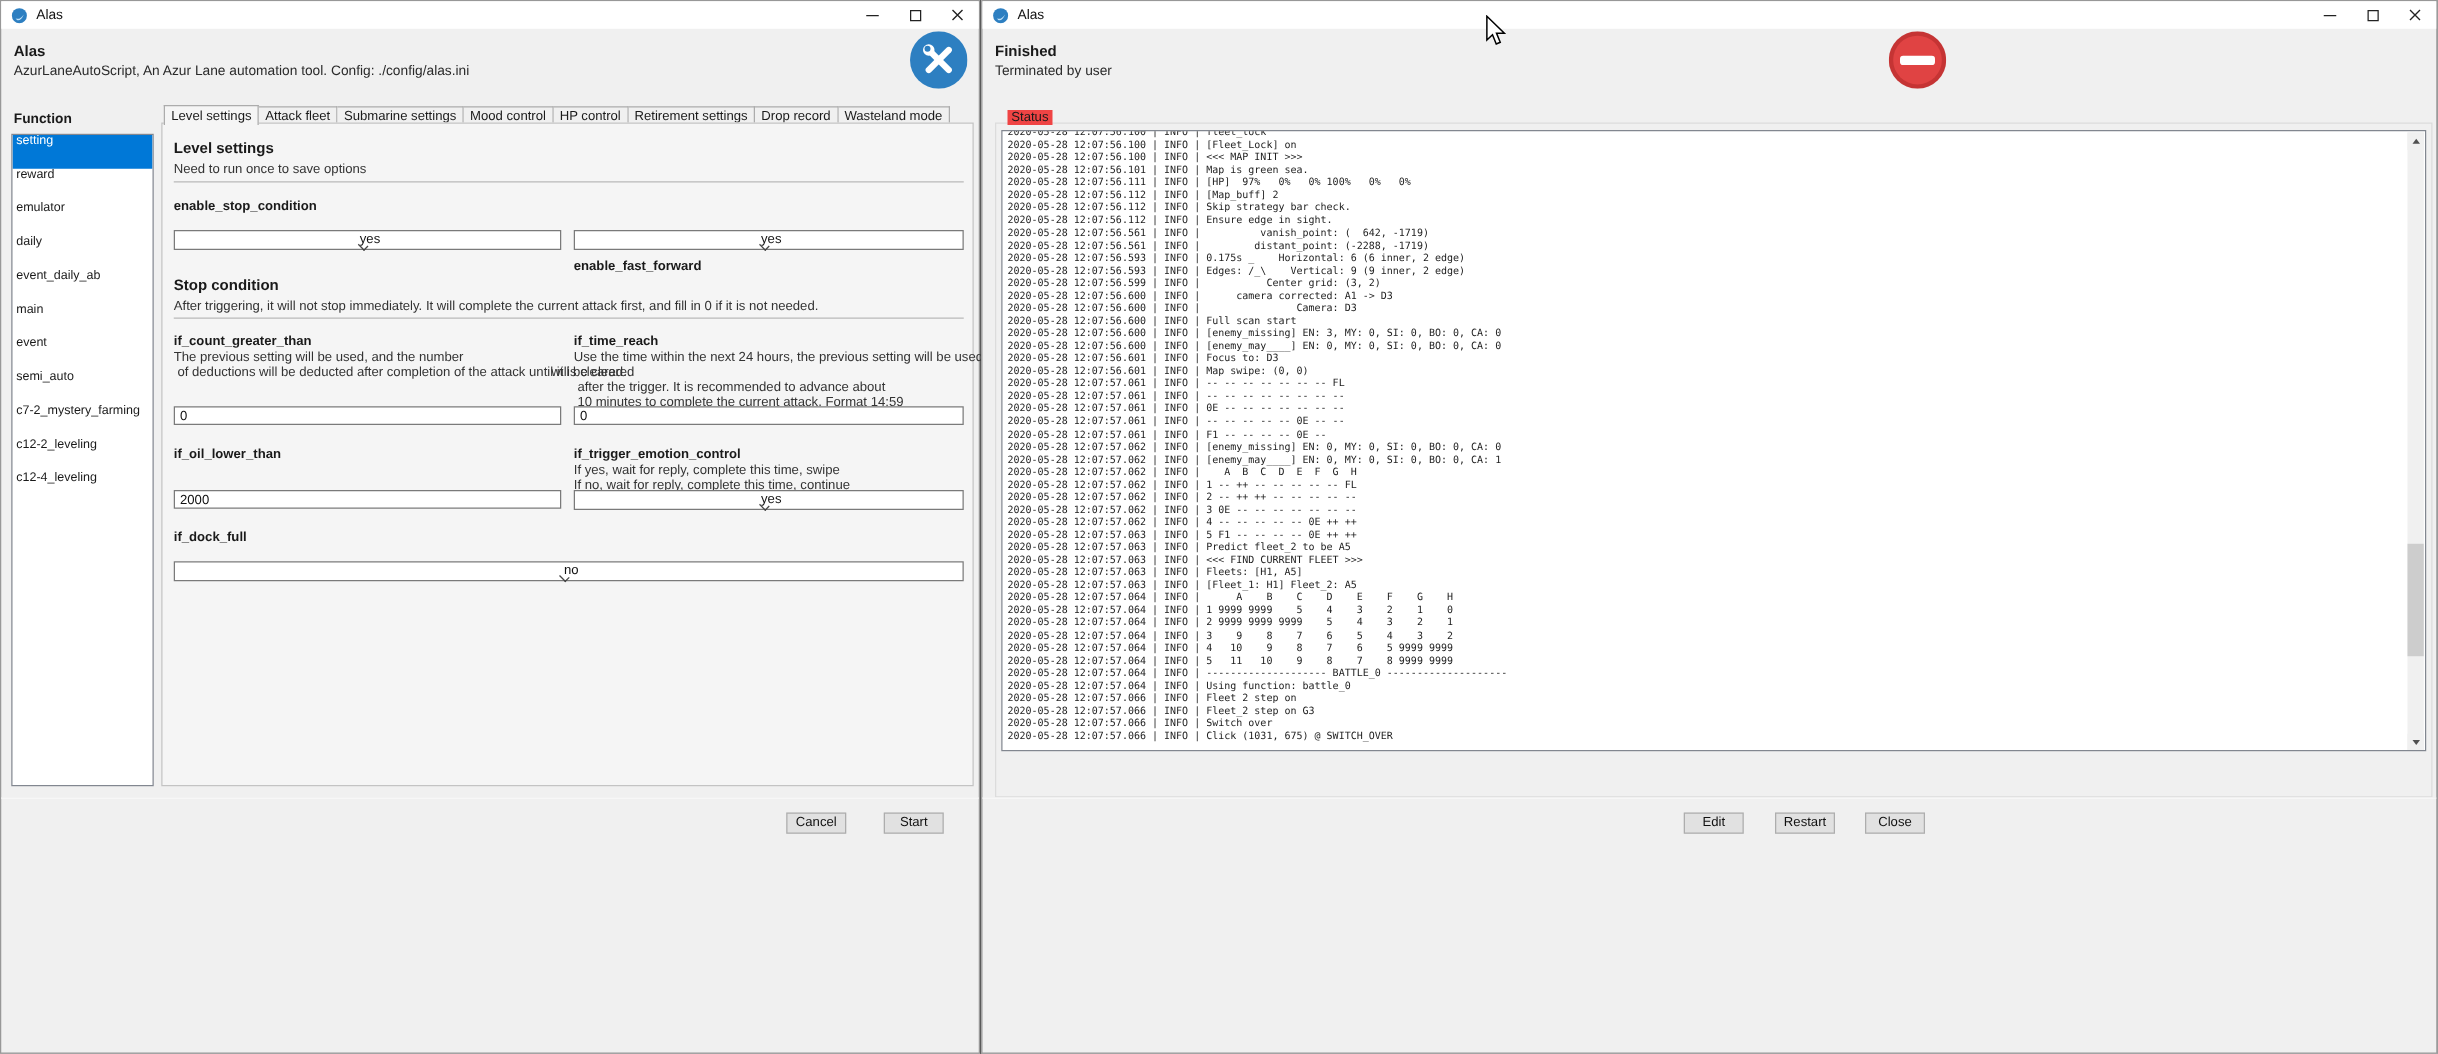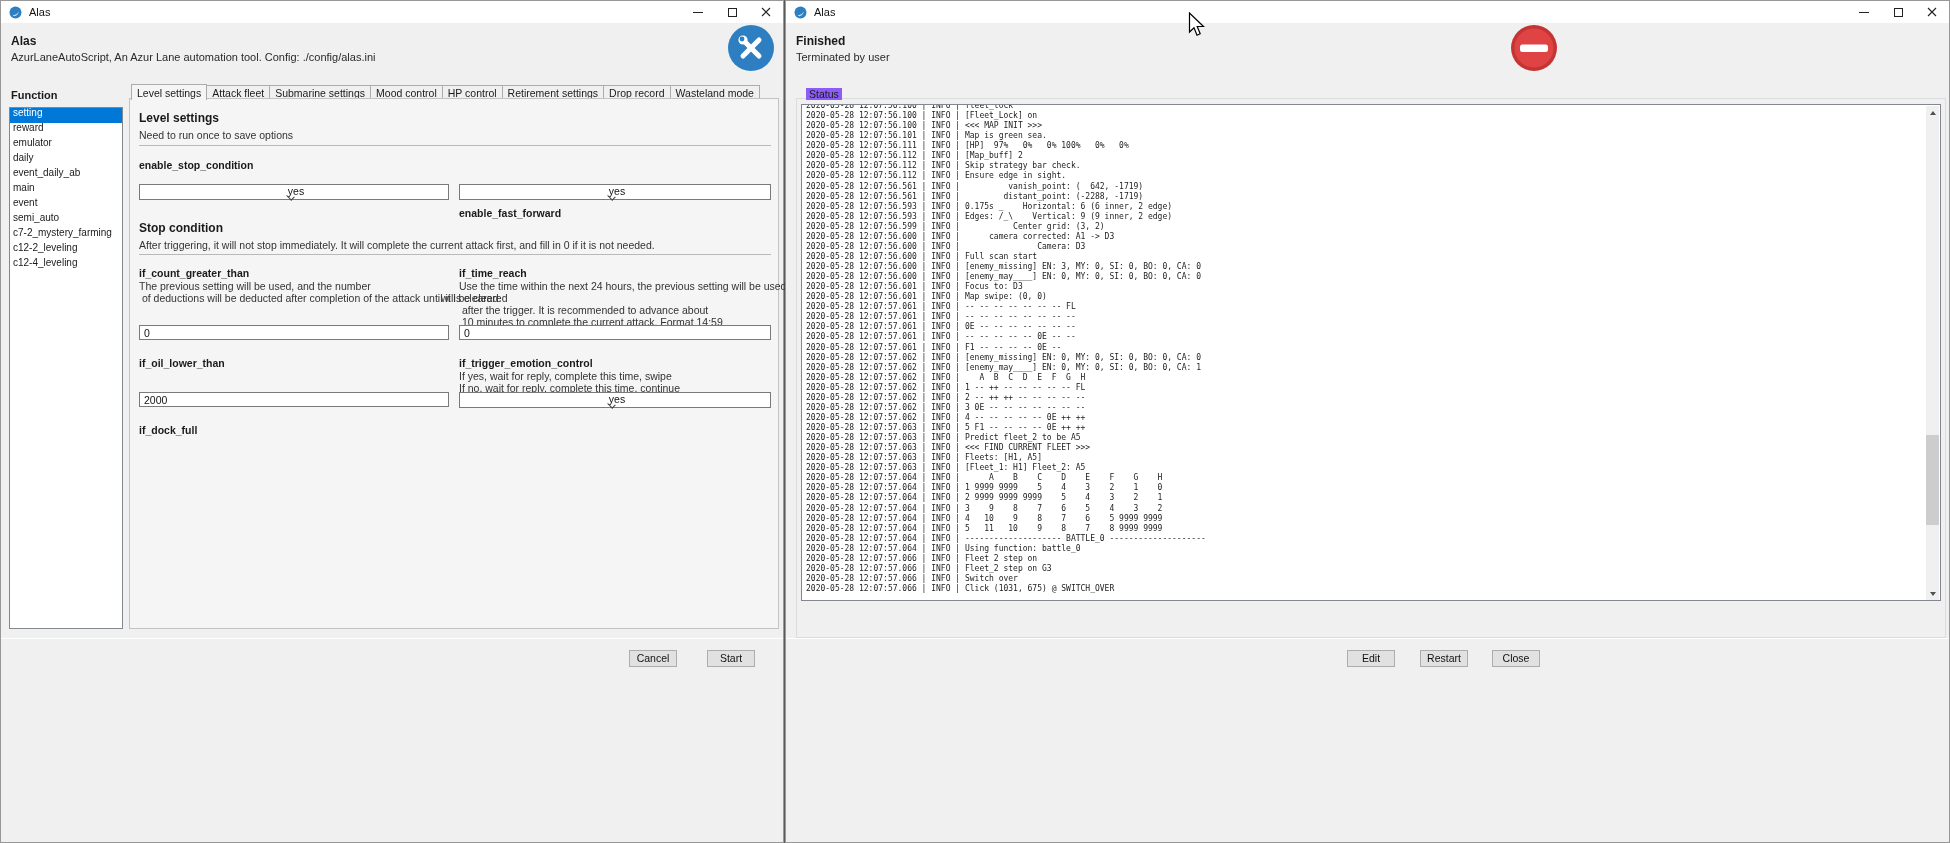--- a/index.html
+++ b/index.html
@@ -16,21 +16,21 @@
   .tb-btn { width:34px; height:22px; display:flex; align-items:center; justify-content:center; }
   .glyph-min { width:10px; height:1px; background:#222; }
   .glyph-max { width:9px; height:9px; border:1px solid #222; }
 
   .hdr-title { position:absolute; left:10px; top:33px; font-size:12px; font-weight:bold; color:#1a1a1a; white-space:nowrap; }
   .hdr-sub   { position:absolute; left:10px; top:50px; font-size:11px; color:#2a2a2a; white-space:nowrap; }
   .hdr-logo  { position:absolute; width:46px; height:46px; top:24px; }
 
   .panel-label { position:absolute; font-size:11px; font-weight:bold; color:#1a1a1a; }
   .listbox { position:absolute; left:8px; top:106px; width:114px; height:522px; background:#fff; border:1px solid #828790; overflow:hidden; }
-  .fn-item { height:15px; line-height:10.8px; font-size:10px; padding-left:3px; color:#1a1a1a; white-space:nowrap; }
+  .fn-item { height:27px; line-height:10.8px; font-size:10px; padding-left:3px; color:#1a1a1a; white-space:nowrap; }
   .fn-item.selected { background:var(--sel,#0078d7); color:#fff; }
 
   .tabbar { position:absolute; left:130px; top:83px; display:flex; align-items:flex-end; height:15px; }
   .tab { font-size:10.5px; color:#1a1a1a; background:#f0f0f0; border:1px solid #acacac; border-bottom:none; padding:1px 5px 1px 5px; height:14px; line-height:12px; white-space:nowrap; }
   .tab + .tab { border-left:none; }
   .tab.active { background:#f5f5f5; height:16px; line-height:14px; position:relative; top:1px; border-left:1px solid #acacac; z-index:3; }
 
   .tabpanel { position:absolute; left:128px; top:97px; width:650px; height:531px; background:#f5f5f5; border:1px solid #c3c3c3; }
 
   .sec-title { position:absolute; font-size:12px; font-weight:bold; color:#1a1a1a; white-space:nowrap; }
@@ -40,21 +40,21 @@
 
   .dropdown { position:absolute; height:16px; background:#fff; border:1px solid #7a7a7a; display:flex; align-items:center;flex-direction:column; }
   .dd-value { font-size:10.5px; color:#111; padding-left:4px; flex:1; }
   .dd-chevron { width:7px; height:7px; border-right:1.2px solid #444; border-bottom:1.2px solid #444; transform:rotate(45deg); margin:-3px 7px 0 0; }
   .text-input { position:absolute; height:15px; background:#fff; border:1px solid #7a7a7a; font-family:"Liberation Sans",sans-serif; font-size:10.5px; color:#111; padding:0 0 0 4px; }
 
   .bottom-line { position:absolute; left:0; right:0; top:637px; height:1px; background:#d9d9d9; border-bottom:1px solid #ffffff; }
   .btn { position:absolute; top:649px; width:48px; height:17px; background:#e1e1e1; border:1px solid #adadad; font-size:10.5px; color:#111; text-align:center; line-height:15px; }
 
   .groupbox { position:absolute; left:10px; top:97px; width:1150px; height:540px; border:1px solid #dcdcdc; }
-  .groupbox-label { position:absolute; left:20px; top:87px; font-size:10.5px; color:#1a1a1a; background:#8b5cf6; padding:0 3px; z-index:2; }
+  .groupbox-label { position:absolute; left:20px; top:87px; font-size:10.5px; color:#1a1a1a; background:#ef4444; padding:0 3px; z-index:2; }
 
   .logbox { position:absolute; left:15px; top:103px; width:1140px; height:497px; background:#ffffff; border:1px solid #828790; overflow:hidden; }
   .logpre { position:absolute; left:4px; top:-4px; font-family:"DejaVu Sans Mono","Liberation Mono",monospace; font-size:8px; line-height:10.06px; color:#1c1c1c; white-space:pre; }
 
   .scrollbar { position:absolute; right:1px; top:1px; width:13px; height:495px; background:#f0f0f0; }
   .sb-btn { position:absolute; left:0; width:13px; height:14px; background:#f0f0f0; display:flex; align-items:center; justify-content:center; }
   .sb-up { top:0; } .sb-down { bottom:0; }
   .tri-up { width:0; height:0; border-left:3.5px solid transparent; border-right:3.5px solid transparent; border-bottom:4.5px solid #505050; }
   .tri-down { width:0; height:0; border-left:3.5px solid transparent; border-right:3.5px solid transparent; border-top:4.5px solid #505050; }
   .sb-thumb { position:absolute; left:0; top:329px; width:13px; height:90px; background:#cdcdcd; }
@@ -163,20 +163,24 @@
 
     <div class="fld-label" style="left:458px; top:356px;">if_trigger_emotion_control</div>
     <div class="fld-desc" style="left:458px; top:369px;">If yes, wait for reply, complete this time, swipe</div>
     <div class="fld-desc" style="left:458px; top:381px;">If no, wait for reply, complete this time, continue</div>
     <div class="dropdown" style="left:458px; top:391px; width:312px;">
       <span class="dd-value">yes</span>
       <span class="dd-chevron"></span>
     </div>
 
     <div class="fld-label" style="left:138px; top:423px;">if_dock_full</div>
+    <div class="dropdown" style="left:138px; top:448px; width:632px;">
+      <span class="dd-value">no</span>
+      <span class="dd-chevron"></span>
+    </div>
 
     <div class="bottom-line"></div>
     <div class="btn" style="left:628px;">Cancel</div>
     <div class="btn" style="left:706px;">Start</div>
   </div>
 
   <div class="window win-right">
     <div class="titlebar">
       <svg class="tb-icon" viewBox="0 0 13 13">
         <circle cx="6.5" cy="6.5" r="6" style="fill:var(--logo,#2d7fc1)"></circle>

